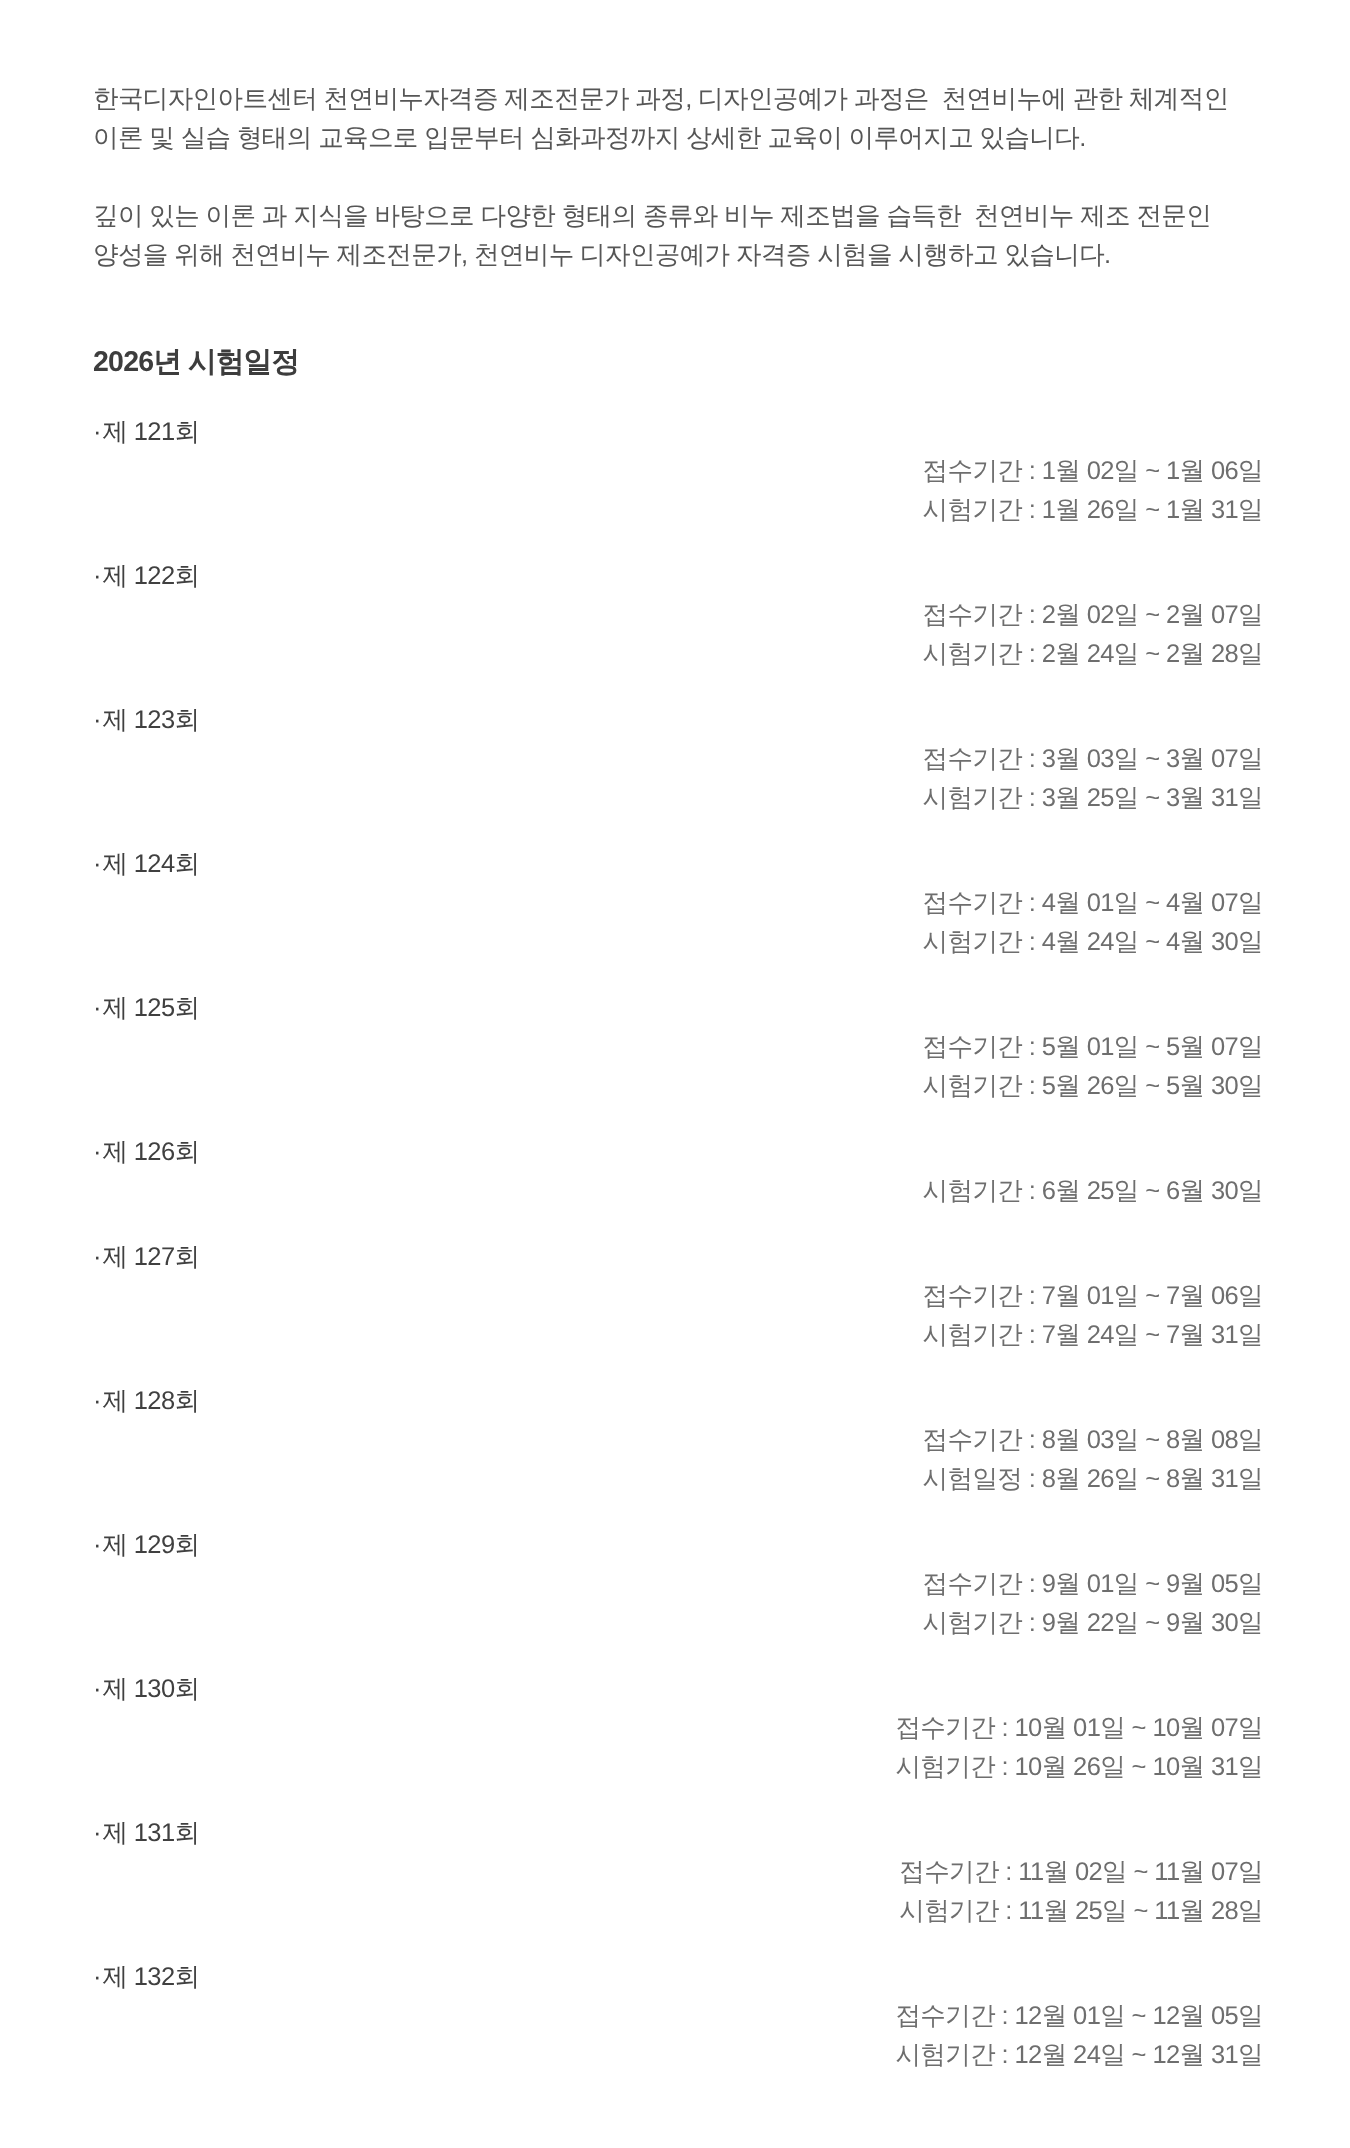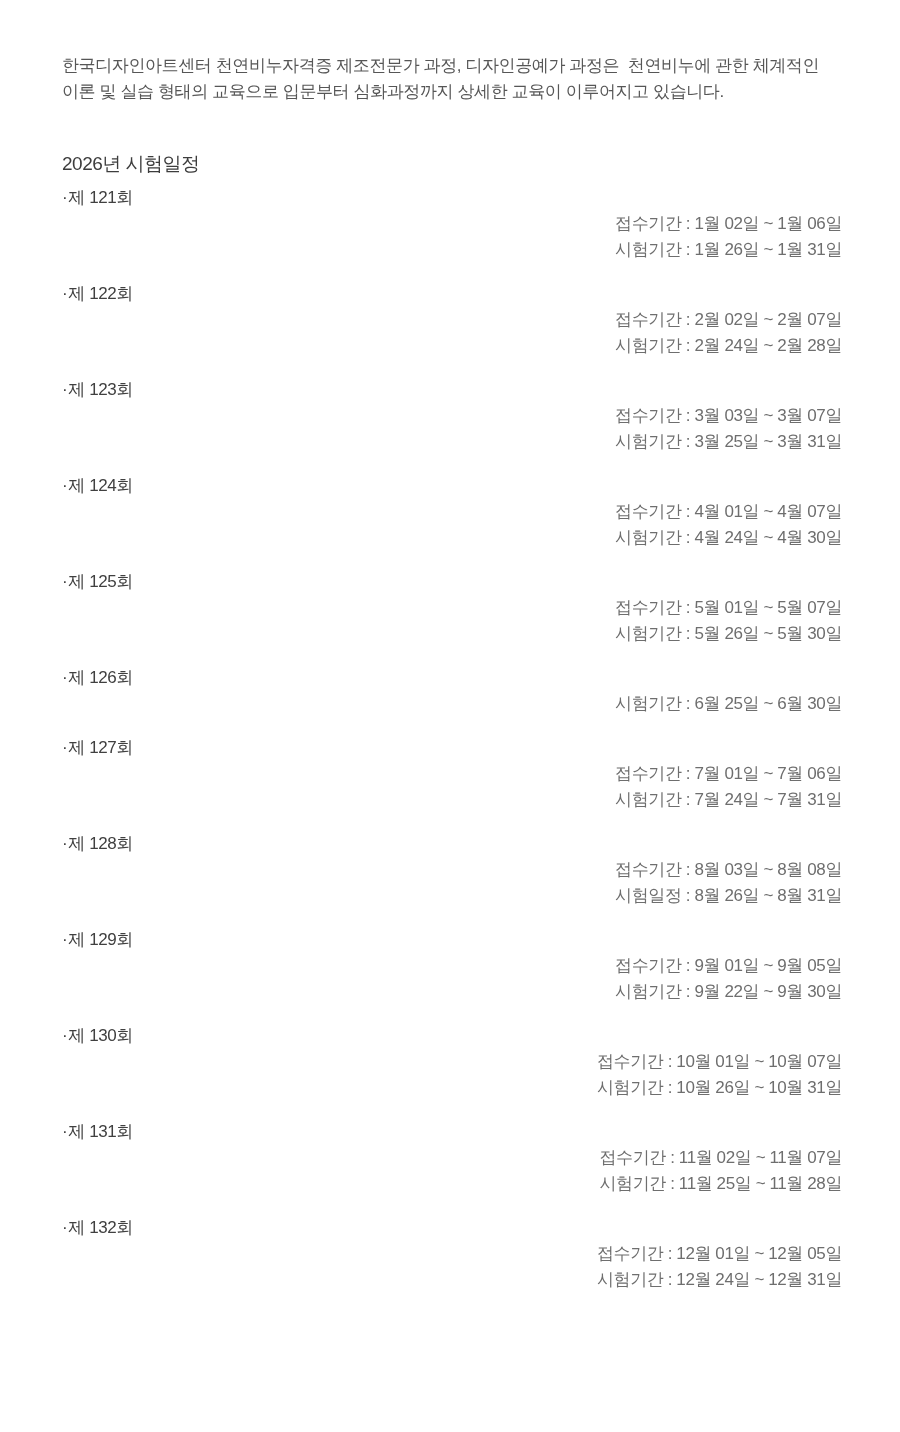--- a/index.html
+++ b/index.html
@@ -23,24 +23,24 @@
   }
   .intro-para {
     margin: 0 0 26px 0;
     font-size: 17px;
     line-height: 26px;
     letter-spacing: -0.4px;
     color: #565656;
     white-space: pre-wrap;
   }
   .schedule-heading {
-    margin: 46px 0 8px 0;
+    margin: 46px 0 20px 0;
     font-size: 19px;
     line-height: 26px;
-    font-weight: 400;
+    font-weight: 700;
     letter-spacing: -0.5px;
     color: #3d3d3d;
   }
   .entry {
     margin: 0 0 18px 0;
     font-size: 17px;
     line-height: 26px;
     letter-spacing: -0.4px;
   }
   .entry-title {
@@ -59,20 +59,22 @@
     text-align: right;
   }
 </style>
 </head>
 <body>
 
 <div class="page">
 
   <p class="intro-para">한국디자인아트센터 천연비누자격증 제조전문가 과정, 디자인공예가 과정은  천연비누에 관한 체계적인
 이론 및 실습 형태의 교육으로 입문부터 심화과정까지 상세한 교육이 이루어지고 있습니다.</p>
+  <p class="intro-para">깊이 있는 이론 과 지식을 바탕으로 다양한 형태의 종류와 비누 제조법을 습득한  천연비누 제조 전문인
+양성을 위해 천연비누 제조전문가, 천연비누 디자인공예가 자격증 시험을 시행하고 있습니다.</p>
 
   <h2 class="schedule-heading">2026년 시험일정</h2>
 
   <div class="entry">
     <div class="entry-title">
         <span class="bullet">·</span>
         <span>제 121회</span>
       </div>
     <div class="entry-row">접수기간 : 1월 02일 ~ 1월 06일</div>
     <div class="entry-row">시험기간 : 1월 26일 ~ 1월 31일</div>

